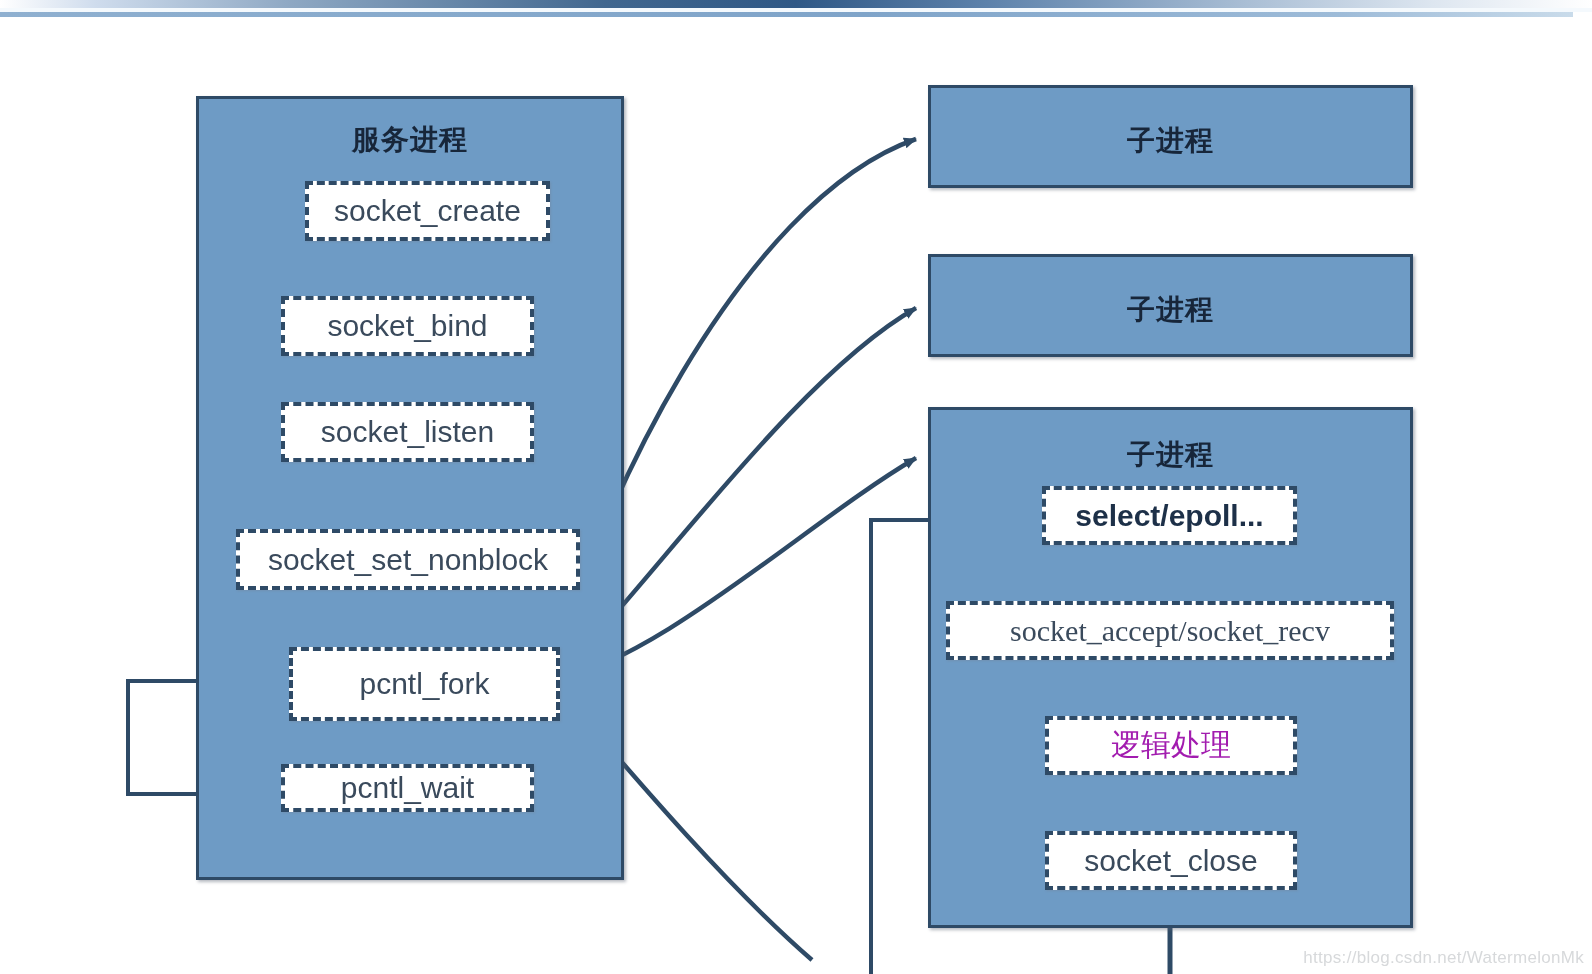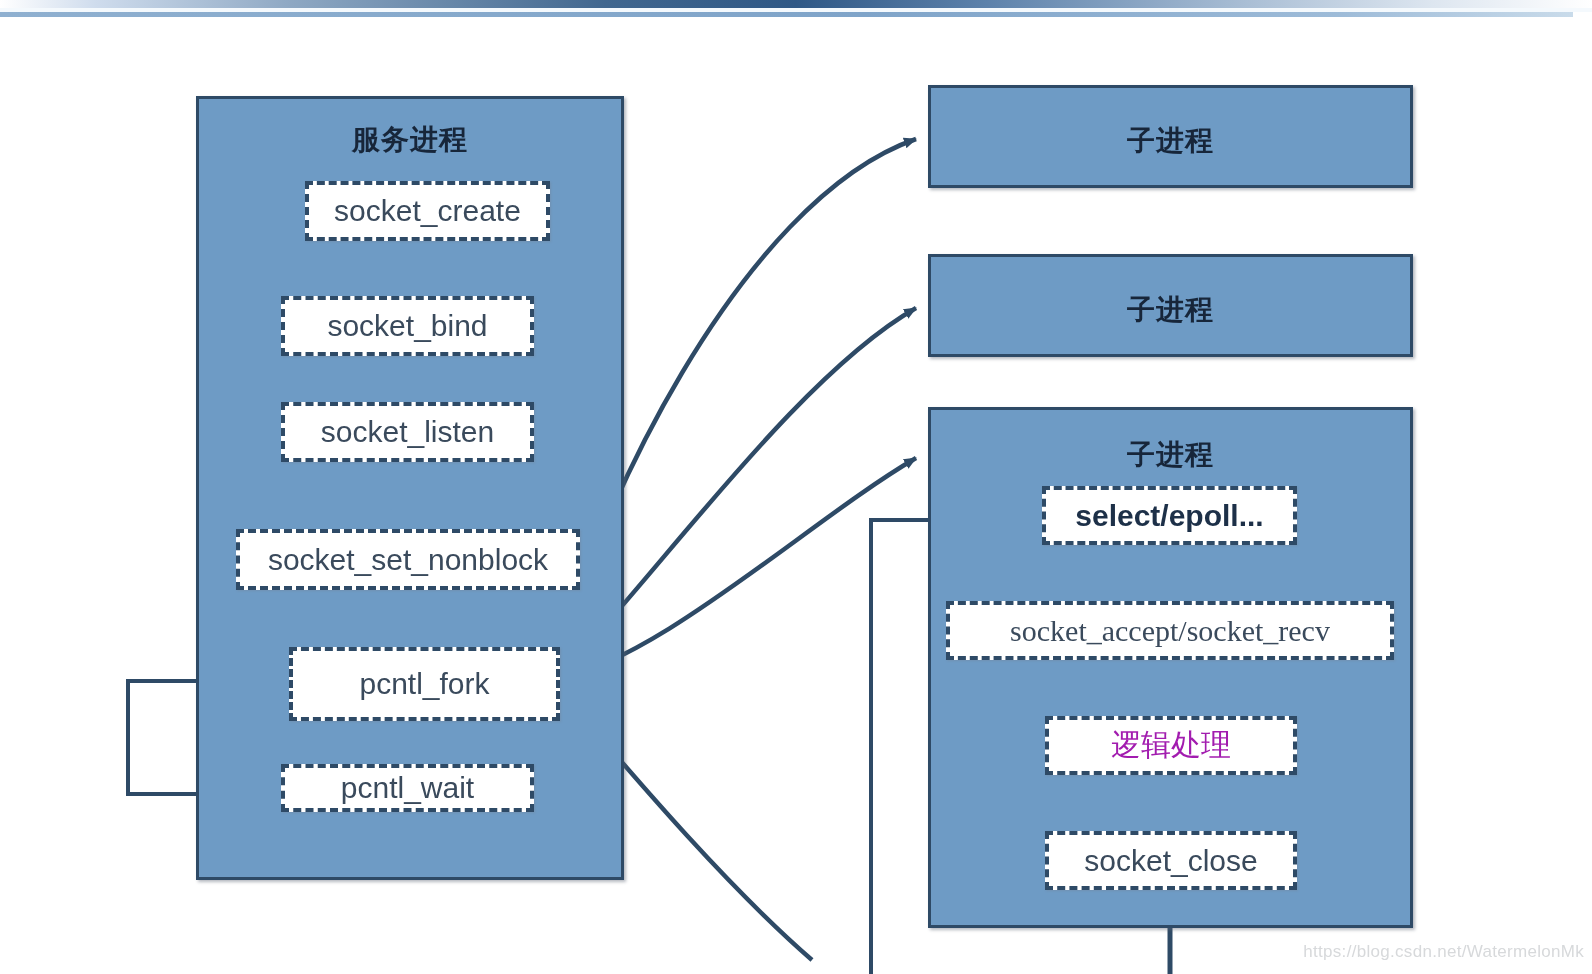--- a/index.html
+++ b/index.html
@@ -86,21 +86,21 @@
   }
   .step.cjk {
     color: #a21caf;
     font-size: 30px;
   }
 
   
   #watermark {
     position: absolute;
     right: 8px;
-    bottom: 12px;
+    bottom: 6px;
     font-size: 17px;
     color: #d7d9db;
     letter-spacing: 0.3px;
     user-select: none;
   }
 </style>
 </head>
 <body>
 
 <div id="header-band"></div>

